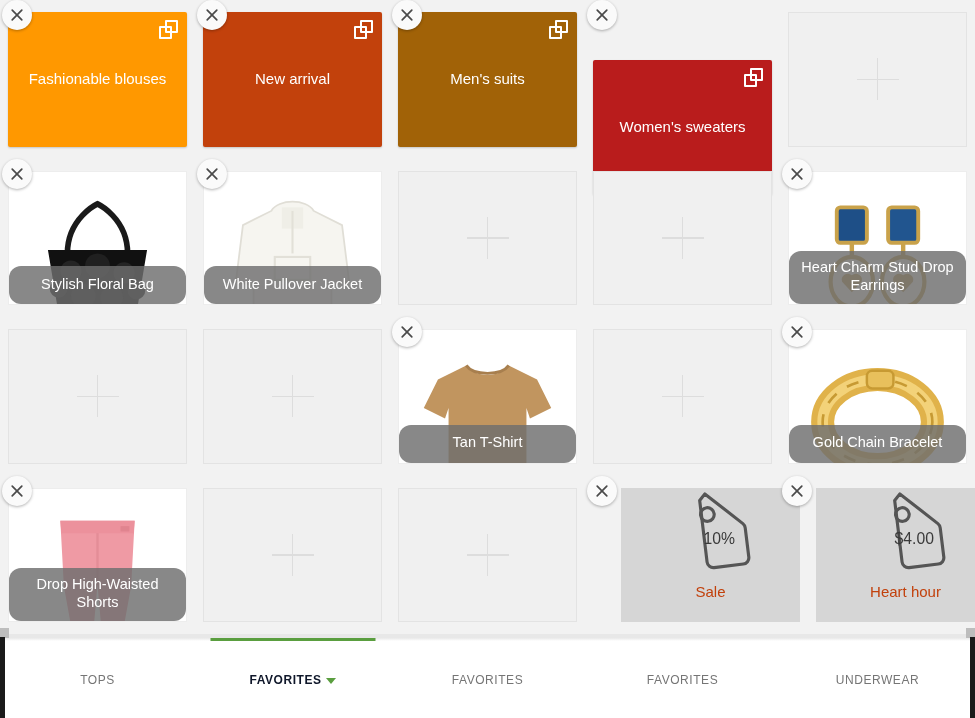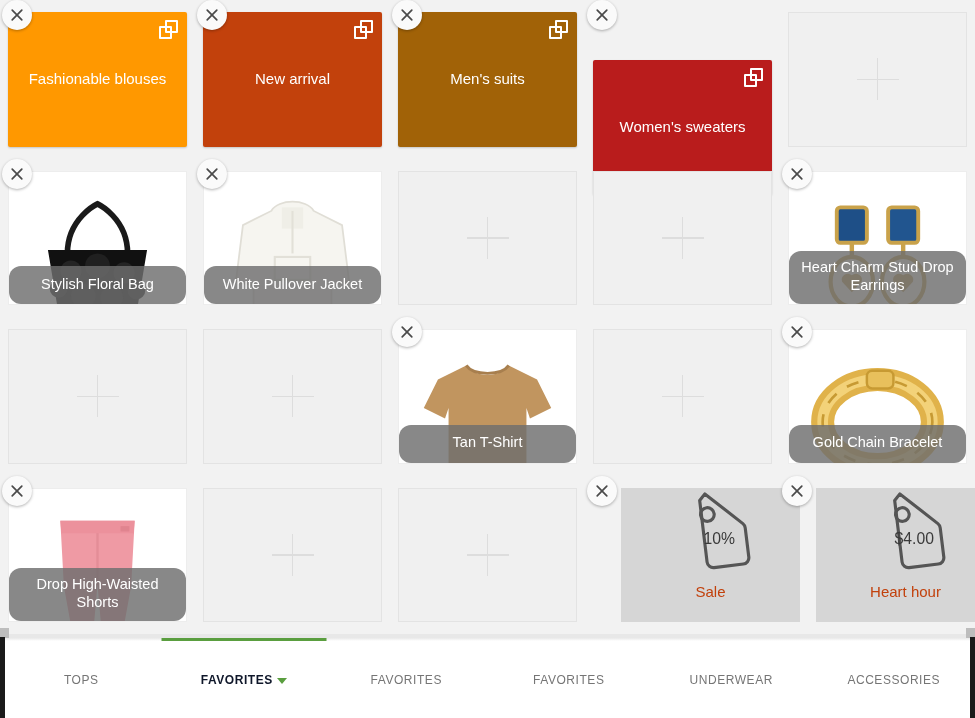--- a/index.html
+++ b/index.html
@@ -437,23 +437,20 @@
         </div>
         <div class="tab">
           <span>FAVORITES</span>
         </div>
         <div class="tab">
           <span>FAVORITES</span>
         </div>
         <div class="tab">
           <span>UNDERWEAR</span>
         </div>
-        <div class="tab">
-          <span>ACCESSORIES</span>
-        </div>
       </div>
   </div>
 
   <div class="rail-cap left"></div>
   <div class="rail-cap right"></div>
   <div class="rail left"></div>
   <div class="rail right"></div>
 
 </div>
 

